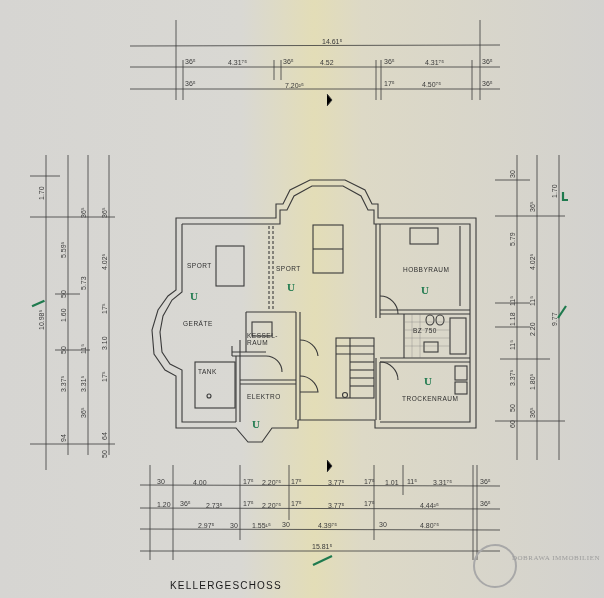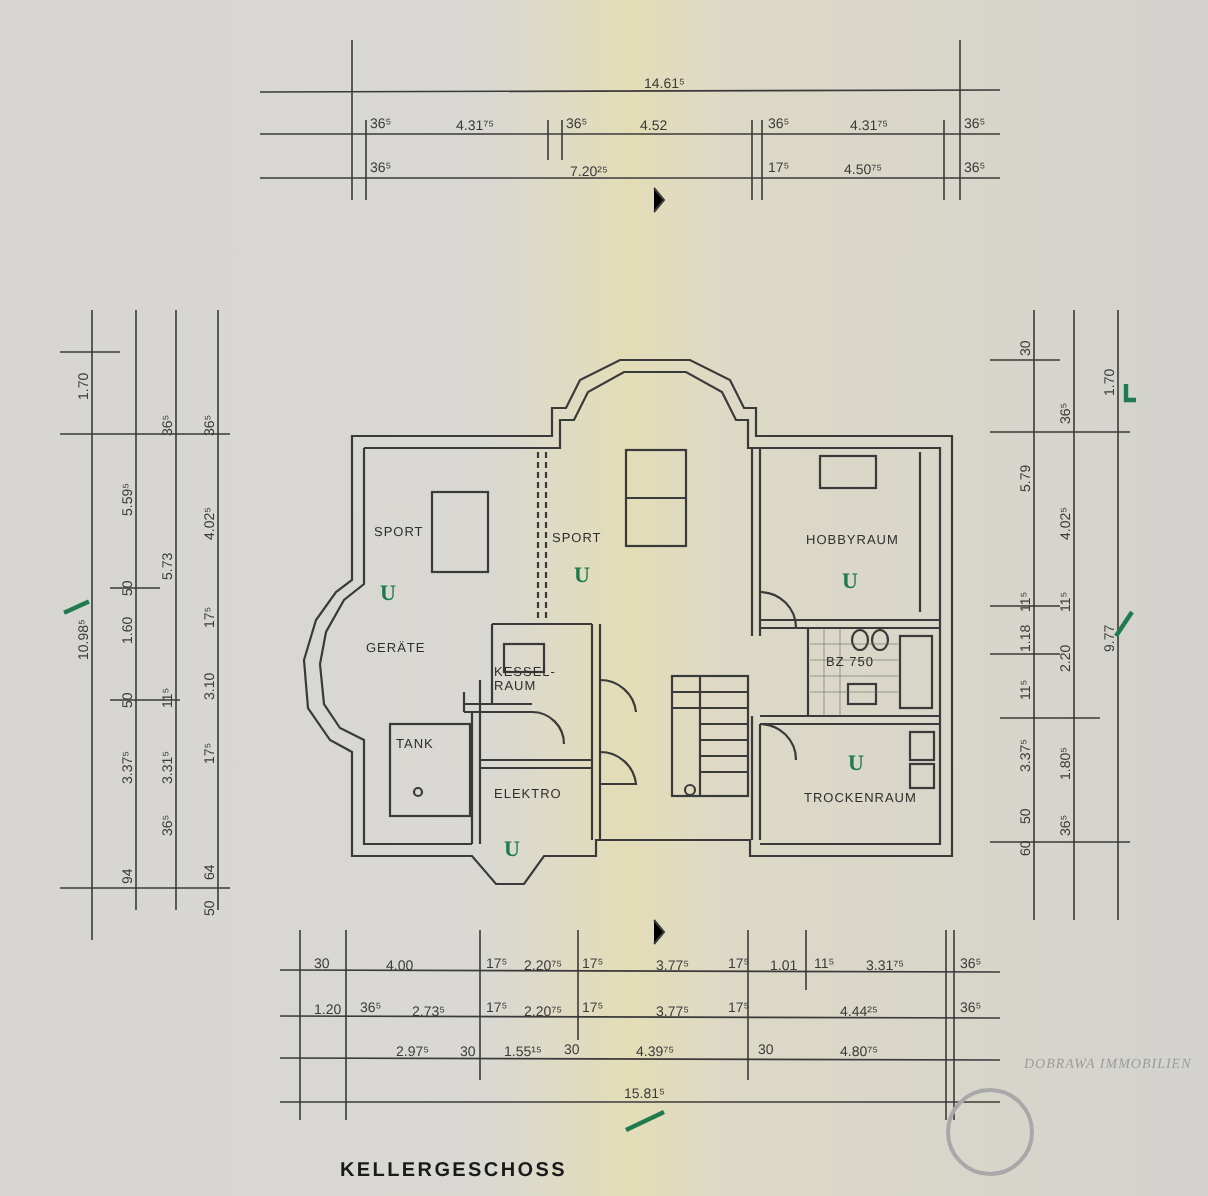--- a/index.html
+++ b/index.html
@@ -7,22 +7,22 @@
       width: 604px; height: 598px; overflow: hidden;
       background: linear-gradient(90deg, #d6d5d2 0%, #d9d8d3 40%, #e3ddb7 52%, #ddd9c6 60%, #d3d2cf 100%);
       font-family: "Liberation Sans", sans-serif;
       position: relative;
     }
     #plan { position: absolute; left: 0; top: 0; }
     .dim { font-family: "Liberation Sans", sans-serif; font-size: 7px; fill: #3a3a3a; }
     .room { font-family: "Liberation Sans", sans-serif; font-size: 6.5px; fill: #2e2e2e; letter-spacing: 0.5px; }
     .umark { font-family: "Liberation Serif", serif; font-size: 11px; fill: #1f7a4e; font-weight: bold; }
     .title { position: absolute; left: 170px; top: 580px; font-family: "Liberation Sans", sans-serif;
-      font-size: 10px; font-weight: bold; letter-spacing: 1.2px; color: #1a1a1a; }
-    .wm { position: absolute; left: 512px; top: 528px; font-family: "Liberation Serif", serif; font-size: 7px; color: #9c9c9c; letter-spacing: 0.5px; font-style: italic; }
+      font-size: 10px; font-weight: normal; letter-spacing: 1.2px; color: #1a1a1a; }
+    .wm { position: absolute; left: 512px; top: 554px; font-family: "Liberation Serif", serif; font-size: 7px; color: #9c9c9c; letter-spacing: 0.5px; }
     .wm-circle { position: absolute; left: 473px; top: 544px; width: 40px; height: 40px; border-radius: 50%; border: 2px solid #a8a8a8; }
   </style>
 </head>
 <body>
 
 <svg id="plan" width="604" height="598" viewBox="0 0 604 598" xmlns="http://www.w3.org/2000/svg">
   <g stroke="#3a3a3a" fill="none" stroke-width="0.8">
 
     <g>
       <line x1="130" y1="46" x2="500" y2="45"></line>

